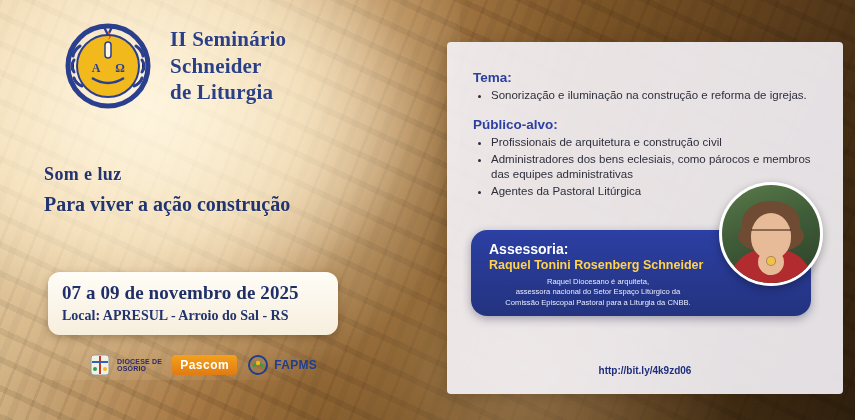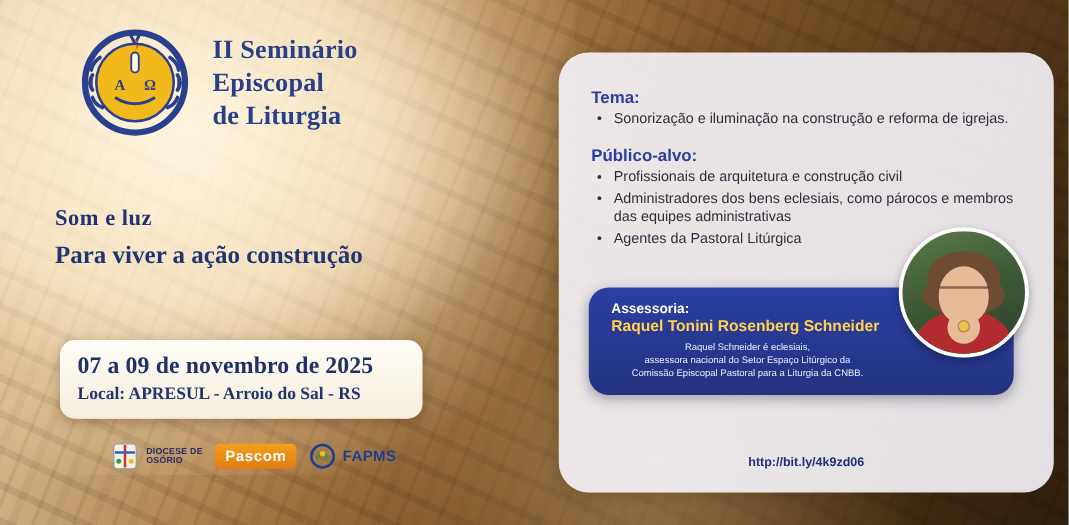--- a/index.html
+++ b/index.html
@@ -117,21 +117,21 @@
   }
   .fapms {
     color: #1e3f8f; font-weight: bold; font-size: 12px; letter-spacing: .3px;
   }
 
   
   .panel {
     position: absolute; right: 12px; top: 42px;
     width: 396px; height: 352px;
     background: rgba(246,244,250,0.90);
-    border-radius: 24px;
+    border-radius: 4px;
     box-shadow: 0 4px 18px rgba(40,25,8,0.28);
   }
   .panel-inner { padding: 28px 24px 0 26px; }
   .sec-title {
     color: #2b3fa0;
     font-weight: bold;
     font-size: 13.5px;
     margin-bottom: 3px;
   }
   .sec-list { margin: 0 0 14px 18px; padding: 0; }
@@ -145,21 +145,21 @@
 
   .assessoria {
     position: absolute; left: 24px; bottom: 78px;
     width: 340px; height: 86px;
     background: linear-gradient(180deg, #2c3fa3 0%, #23337f 100%);
     border-radius: 16px;
     box-shadow: 0 3px 10px rgba(20,20,60,0.35);
     padding: 11px 104px 8px 18px;
     color: #fff;
   }
-  .assessoria .a1 { font-size: 11px; font-weight: bold; margin-bottom: 1px; }
+  .assessoria .a1 { font-size: 14px; font-weight: bold; margin-bottom: 1px; }
   .assessoria .a2 { font-size: 12.5px; font-weight: bold; color: #ffd34d; margin-bottom: 5px; }
   .assessoria .a3 {
     font-size: 7.6px; line-height: 1.38; color: #e8ecff; text-align: center;
     padding-right: 0;
   }
   .avatar {
     position: absolute; right: -12px; top: -48px;
     width: 104px; height: 104px; border-radius: 50%;
     border: 3px solid #fff;
     overflow: hidden;
@@ -245,21 +245,21 @@
           <path d="M18 26 q-6 4 -7 10"></path>
             <path d="M74 26 q6 4 7 10"></path>
           <path d="M20 66 q-6 -2 -8 -8"></path>
             <path d="M72 66 q6 -2 8 -8"></path>
         </g>
         <circle cx="46" cy="46" r="31" fill="none" stroke="#2b3f8f" stroke-width="2"></circle>
       </svg>
     </div>
     <div class="logo-title">
       <div>II Seminário</div>
-      <div>Episcopal</div>
+      <div>Schneider</div>
       <div>de Liturgia</div>
     </div>
   </div>
 
   <div class="tagline">
     <div class="t1">Som e luz</div>
     <div class="t2">
       <div>Para viver a ação construção</div>
     </div>
   </div>
@@ -308,21 +308,21 @@
         <li>Profissionais de arquitetura e construção civil</li>
         <li>Administradores dos bens eclesiais, como párocos e membros das equipes administrativas</li>
         <li>Agentes da Pastoral Litúrgica</li>
       </ul>
     </div>
 
     <div class="assessoria">
       <div class="a1">Assessoria:</div>
       <div class="a2">Raquel Tonini Rosenberg Schneider</div>
       <div class="a3">
-        <div>Raquel Schneider é eclesiais,</div>
+        <div>Raquel Diocesano é arquiteta,</div>
         <div>assessora nacional do Setor Espaço Litúrgico da</div>
         <div>Comissão Episcopal Pastoral para a Liturgia da CNBB.</div>
       </div>
       <div class="avatar">
         <div class="body"></div>
         <div class="hair"></div>
         <div class="face"></div>
         <div class="glasses"></div>
         <div class="collar"></div>
         <div class="neck"></div>

